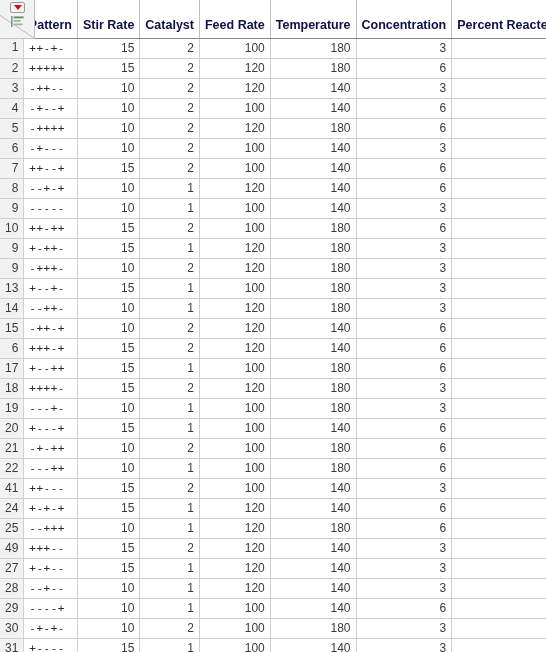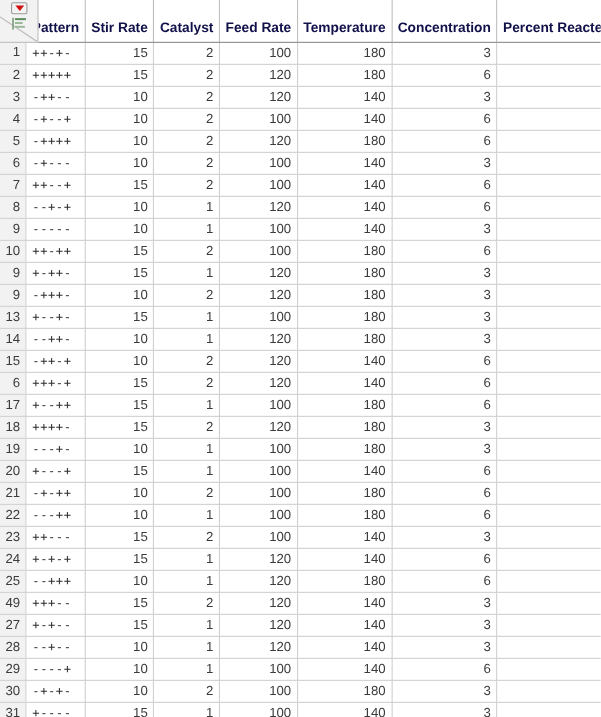--- a/index.html
+++ b/index.html
@@ -385,21 +385,21 @@
           <td class="rownum">22</td>
           <td class="pattern">---++</td>
           <td class="num">10</td>
           <td class="num">1</td>
           <td class="num">100</td>
           <td class="num">180</td>
           <td class="num">6</td>
           <td class="dotcell"></td>
         </tr>
         <tr>
-          <td class="rownum">23</td>
+          <td class="rownum">41</td>
           <td class="pattern">++---</td>
           <td class="num">15</td>
           <td class="num">2</td>
           <td class="num">100</td>
           <td class="num">140</td>
           <td class="num">3</td>
           <td class="dotcell"></td>
         </tr>
         <tr>
           <td class="rownum">24</td>

